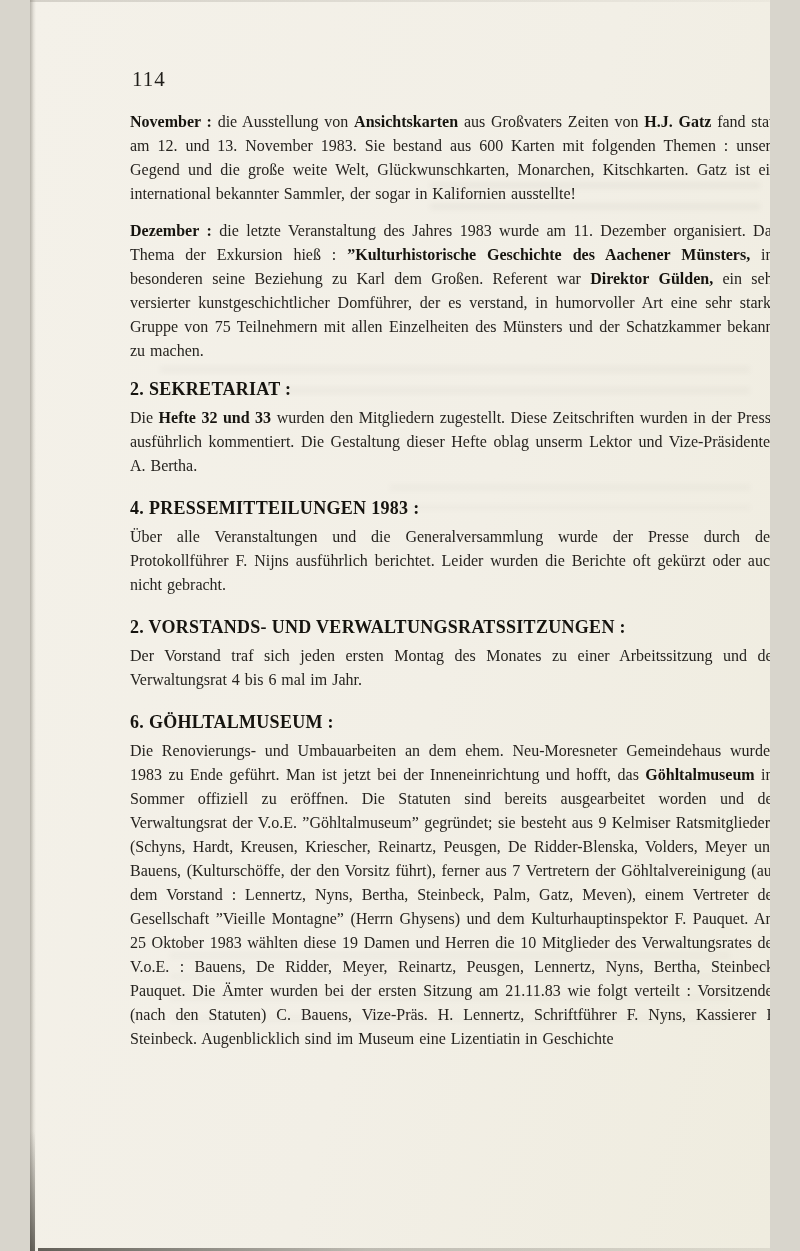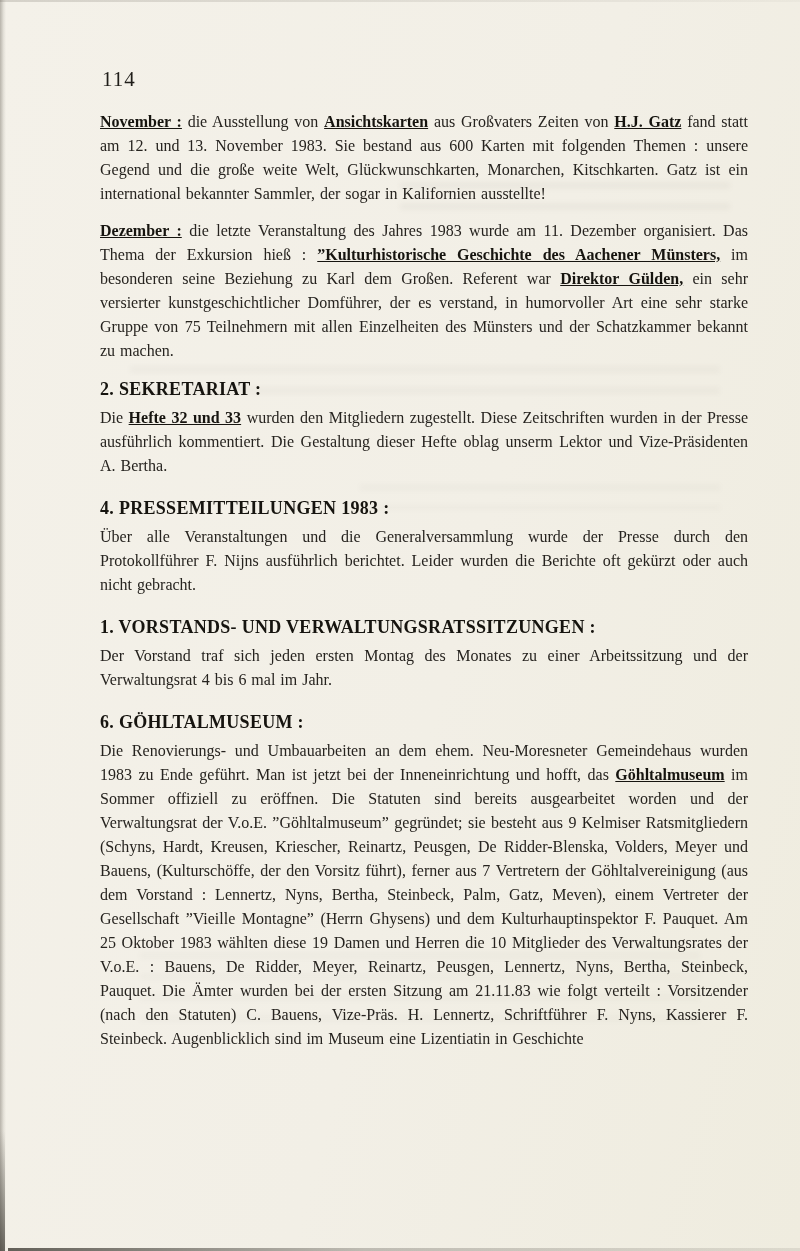--- a/index.html
+++ b/index.html
@@ -1,20 +1,20 @@
 <!DOCTYPE html>
 <html lang="de"><head>
 <meta charset="utf-8">
 <style>
   html, body { margin: 0; padding: 0; }
   body { background: #d8d5cc; }
 
   .page {
     position: relative;
-    width: 800px;
+    width: 740px;
     height: 1251px;
     margin: 0 auto;
     overflow: hidden;
     background: linear-gradient(105deg, #f4f1e9 0%, #f2efe6 55%, #efecdf 100%);
     font-family: "Liberation Serif", "DejaVu Serif", serif;
     color: #26231f;
   }
 
   
   .edge-left {
@@ -78,21 +78,21 @@
   .heading {
     font-size: 18px;
     line-height: 24px;
     font-weight: 700;
     letter-spacing: 0.3px;
     color: #16140f;
     margin: 18px 0 5px 0;
   }
   .heading.first { margin-top: 14px; }
 
-  .b { font-weight: 700; color: #16140f; text-decoration: underline; }
+  .b { font-weight: 700; color: #16140f; }
 </style>
 </head>
 <body>
 
 <div class="page">
 
   <div class="edge-top"></div>
   <div class="edge-left"></div>
   <div class="edge-left-dark"></div>
   <div class="edge-bottom"></div>
@@ -110,20 +110,20 @@
 
     <div class="para"><span class="b">Dezember :</span><span> die letzte Veranstaltung des Jahres 1983 wurde am 11. Dezember organisiert. Das Thema der Exkursion hieß : </span><span class="b">”Kulturhistorische Geschichte des Aachener Münsters,</span><span> im besonderen seine Beziehung zu Karl dem Großen. Referent war </span><span class="b">Direktor Gülden,</span><span> ein sehr versierter kunstgeschichtlicher Domführer, der es verstand, in humorvoller Art eine sehr starke Gruppe von 75 Teilnehmern mit allen Einzelheiten des Münsters und der Schatzkammer bekannt zu machen.</span></div>
 
     <div class="heading first">2. SEKRETARIAT :</div>
 
     <div class="para"><span>Die </span><span class="b">Hefte 32 und 33</span><span> wurden den Mitgliedern zugestellt. Diese Zeitschriften wurden in der Presse ausführlich kommentiert. Die Gestaltung dieser Hefte oblag unserm Lektor und Vize-Präsidenten A. Bertha.</span></div>
 
     <div class="heading">4. PRESSEMITTEILUNGEN 1983 :</div>
     <div class="para">Über alle Veranstaltungen und die Generalversammlung wurde der Presse durch den Protokollführer F. Nijns ausführlich berichtet. Leider wurden die Berichte oft gekürzt oder auch nicht gebracht.</div>
 
-    <div class="heading">1. VORSTANDS- UND VERWALTUNGSRATSSITZUNGEN :</div>
+    <div class="heading">2. VORSTANDS- UND VERWALTUNGSRATSSITZUNGEN :</div>
     <div class="para">Der Vorstand traf sich jeden ersten Montag des Monates zu einer Arbeitssitzung und der Verwaltungsrat 4 bis 6 mal im Jahr.</div>
 
     <div class="heading">6. GÖHLTALMUSEUM :</div>
     <div class="para"><span>Die Renovierungs- und Umbauarbeiten an dem ehem. Neu-Moresneter Gemeindehaus wurden 1983 zu Ende geführt. Man ist jetzt bei der Inneneinrichtung und hofft, das </span><span class="b">Göhltalmuseum</span><span> im Sommer offiziell zu eröffnen. Die Statuten sind bereits ausgearbeitet worden und der Verwaltungsrat der V.o.E. ”Göhltalmuseum” gegründet; sie besteht aus 9 Kelmiser Ratsmitgliedern (Schyns, Hardt, Kreusen, Kriescher, Reinartz, Peusgen, De Ridder-Blenska, Volders, Meyer und Bauens, (Kulturschöffe, der den Vorsitz führt), ferner aus 7 Vertretern der Göhltalvereinigung (aus dem Vorstand : Lennertz, Nyns, Bertha, Steinbeck, Palm, Gatz, Meven), einem Vertreter der Gesellschaft ”Vieille Montagne” (Herrn Ghysens) und dem Kulturhauptinspektor F. Pauquet. Am 25 Oktober 1983 wählten diese 19 Damen und Herren die 10 Mitglieder des Verwaltungsrates der V.o.E. : Bauens, De Ridder, Meyer, Reinartz, Peusgen, Lennertz, Nyns, Bertha, Steinbeck, Pauquet. Die Ämter wurden bei der ersten Sitzung am 21.11.83 wie folgt verteilt : Vorsitzender (nach den Statuten) C. Bauens, Vize-Präs. H. Lennertz, Schriftführer F. Nyns, Kassierer F. Steinbeck. Augenblicklich sind im Museum eine Lizentiatin in Geschichte</span></div>
 
   </div>
 </div>
 
 </body></html>

